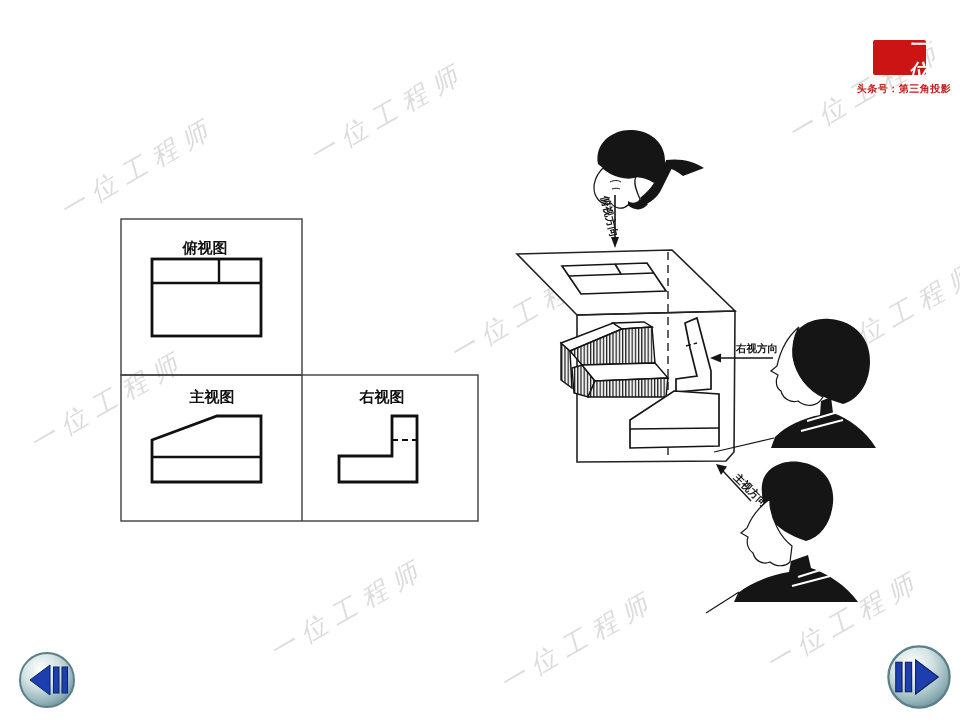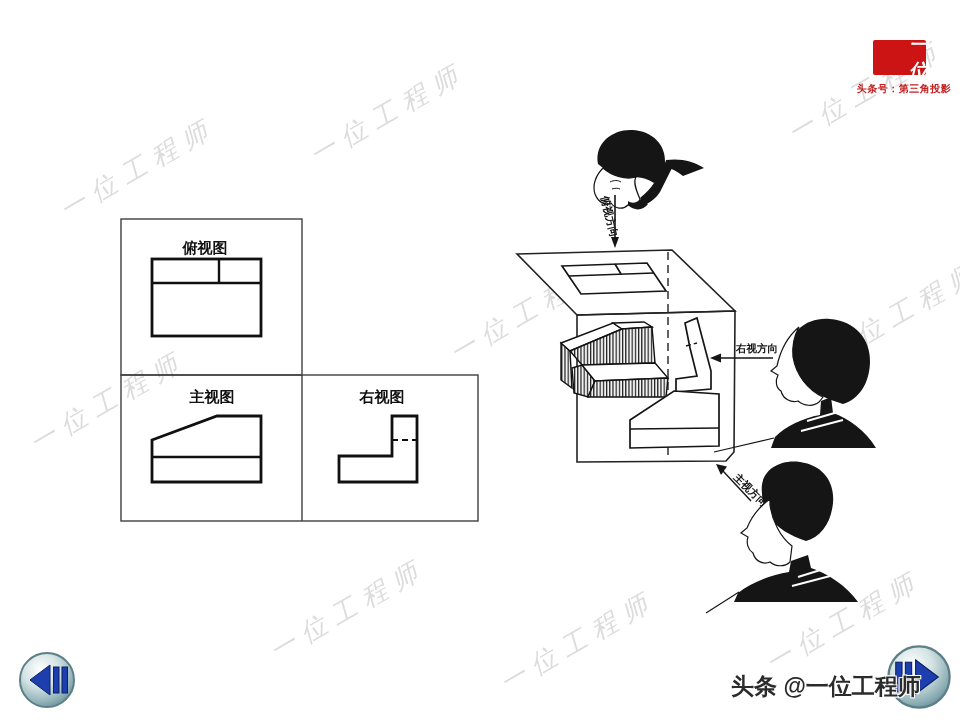--- a/index.html
+++ b/index.html
@@ -204,15 +204,14 @@
       </radialGradient>
     </defs>
     <circle cx="30" cy="30" r="27" fill="url(#gbtn2)" stroke="#5d7f89" stroke-width="2"></circle>
     <g fill="#1d3fae" stroke="#0d2166" stroke-width="1">
       <polygon points="47,30 27,15 27,45"></polygon>
       <rect x="18" y="17" width="5.5" height="26"></rect>
       <rect x="9.5" y="17" width="5.5" height="26"></rect>
     </g>
   </svg>
 
-  <div class="byline">头条 @一位工程师</div>
 
 </div>
 
 </body></html>

